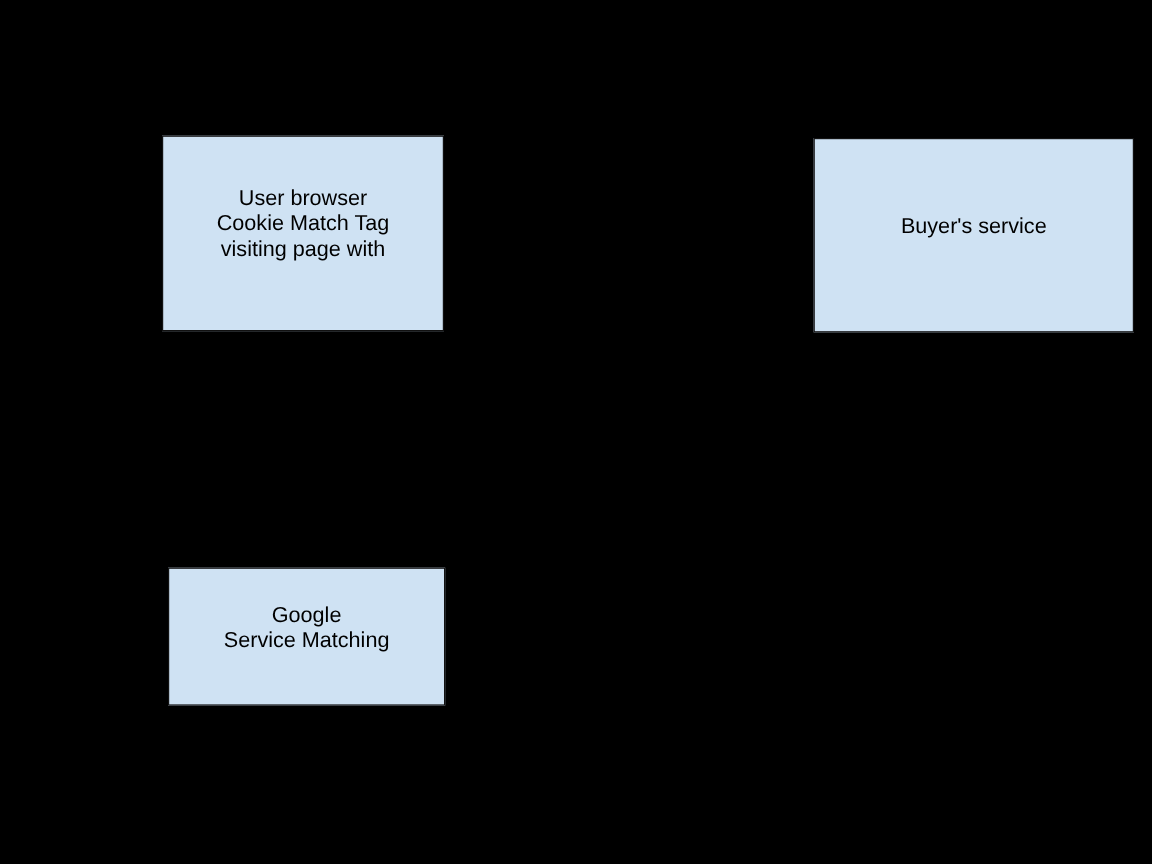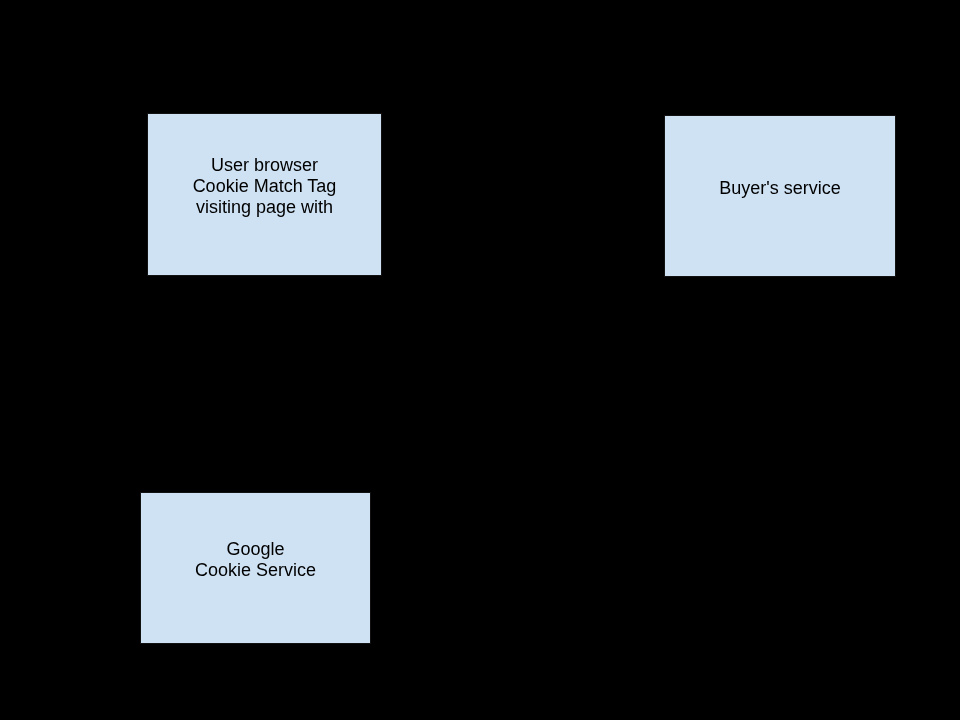--- a/index.html
+++ b/index.html
@@ -36,33 +36,32 @@
     white-space: nowrap;
   }
   .node-label .line {
     display: block;
   }
   .node-user-browser {
     left: 135px;
     top: 113px;
     width: 235px;
     height: 163px;
-    margin-left: 12px;
   }
   .node-buyers-service {
-    left: 664px;
+    left: 678px;
     top: 115px;
-    width: 232px;
+    width: 267px;
     height: 162px;
   }
   .node-google-cookie-matching {
     left: 140px;
-    top: 492px;
+    top: 473px;
     width: 231px;
-    height: 152px;
+    height: 115px;
   }
 </style>
 </head>
 <body style="background: rgb(0, 0, 0);">
 
 <div class="canvas">
 
   <div class="node node-user-browser" style="background: rgb(207, 226, 243); border-color: rgb(18, 18, 18); color: rgb(0, 0, 0);">
     <div class="node-label">
       <span class="line">User browser</span>
@@ -73,17 +72,17 @@
 
   <div class="node node-buyers-service" style="background: rgb(207, 226, 243); border-color: rgb(18, 18, 18); color: rgb(0, 0, 0);">
     <div class="node-label">
       <span class="line">Buyer's service</span>
     </div>
   </div>
 
   <div class="node node-google-cookie-matching" style="background: rgb(207, 226, 243); border-color: rgb(18, 18, 18); color: rgb(0, 0, 0);">
     <div class="node-label">
       <span class="line">Google</span>
-      <span class="line">Cookie Service</span>
+      <span class="line">Service Matching</span>
     </div>
   </div>
 
 </div>
 
 </body></html>

